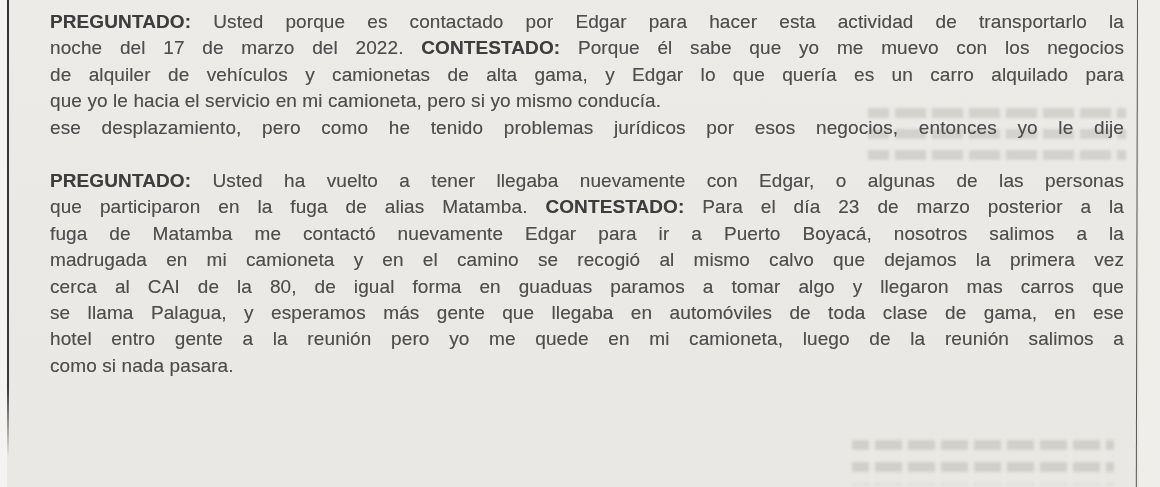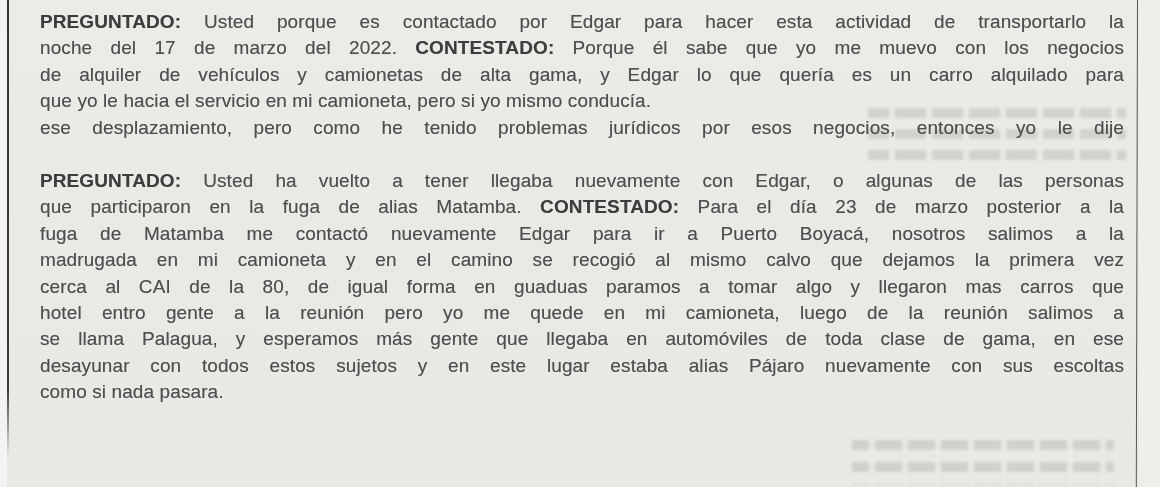--- a/index.html
+++ b/index.html
@@ -56,21 +56,21 @@
     position: absolute;
     left: 40px;
     top: 9px;
     width: 1084px;
     color: #4e4e4e;
     font-size: 19px;
     line-height: 26.4px;
     letter-spacing: 0.1px;
     text-shadow: 0 0 0.6px rgba(95,95,95,0.55);
   }
-  .paragraph { margin: 0 0 27px 0; }
+  .paragraph { margin: 0 0 27px 10px; }
   .line {
     text-align: justify;
     text-align-last: justify;
     white-space: nowrap;
   }
   .line.last { text-align-last: left; }
   .line b {
     font-weight: bold;
     color: #3d3d3d;
   }
@@ -112,19 +112,18 @@
         <div class="line"><span>de alquiler de vehículos y camionetas de alta gama, y Edgar lo que quería es un carro alquilado para</span></div>
         <div class="line last"><span>que yo le hacia el servicio en mi camioneta, pero si yo mismo conducía.</span></div>
         <div class="line"><span>ese desplazamiento, pero como he tenido problemas jurídicos por esos negocios, entonces yo le dije</span></div>
       </div>
       <div class="paragraph">
         <div class="line"><b>PREGUNTADO:</b><span> Usted ha vuelto a tener llegaba nuevamente con Edgar, o algunas de las personas</span></div>
         <div class="line"><span>que participaron en la fuga de alias Matamba. </span><b>CONTESTADO:</b><span> Para el día 23 de marzo posterior a la</span></div>
         <div class="line"><span>fuga de Matamba me contactó nuevamente Edgar para ir a Puerto Boyacá, nosotros salimos a la</span></div>
         <div class="line"><span>madrugada en mi camioneta y en el camino se recogió al mismo calvo que dejamos la primera vez</span></div>
         <div class="line"><span>cerca al CAI de la 80, de igual forma en guaduas paramos a tomar algo y llegaron mas carros que</span></div>
+        <div class="line"><span>se llama Palagua, y esperamos más gente que llegaba en automóviles de toda clase de gama, en ese</span></div>
         <div class="line"><span>hotel entro gente a la reunión pero yo me quede en mi camioneta, luego de la reunión salimos a</span></div>
-        <div class="line"><span>se llama Palagua, y esperamos más gente que llegaba en automóviles de toda clase de gama, en ese</span></div>
-        <div class="line"><span>desayunar con todos estos sujetos y en este lugar estaba alias Pájaro nuevamente con sus escoltas</span></div>
         <div class="line last"><span>como si nada pasara.</span></div>
       </div>
     </main>
 </div>
 
 </body></html>

